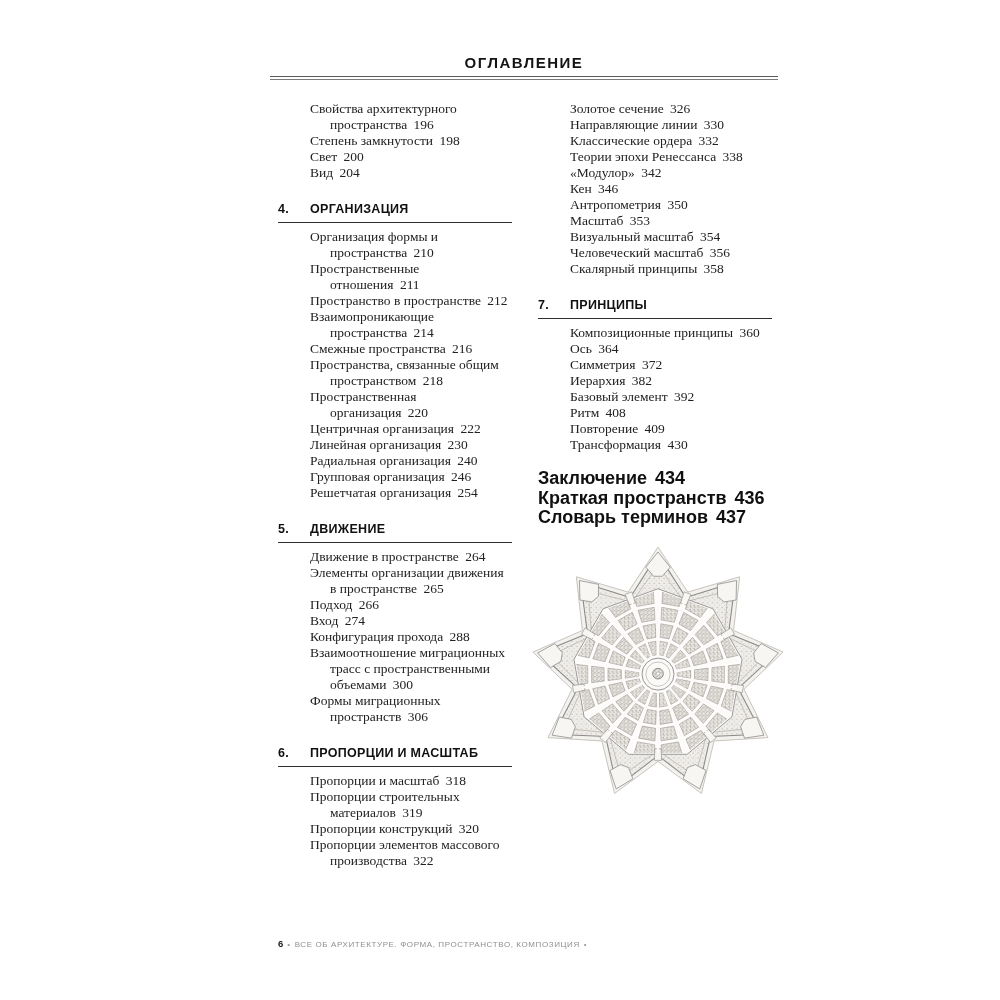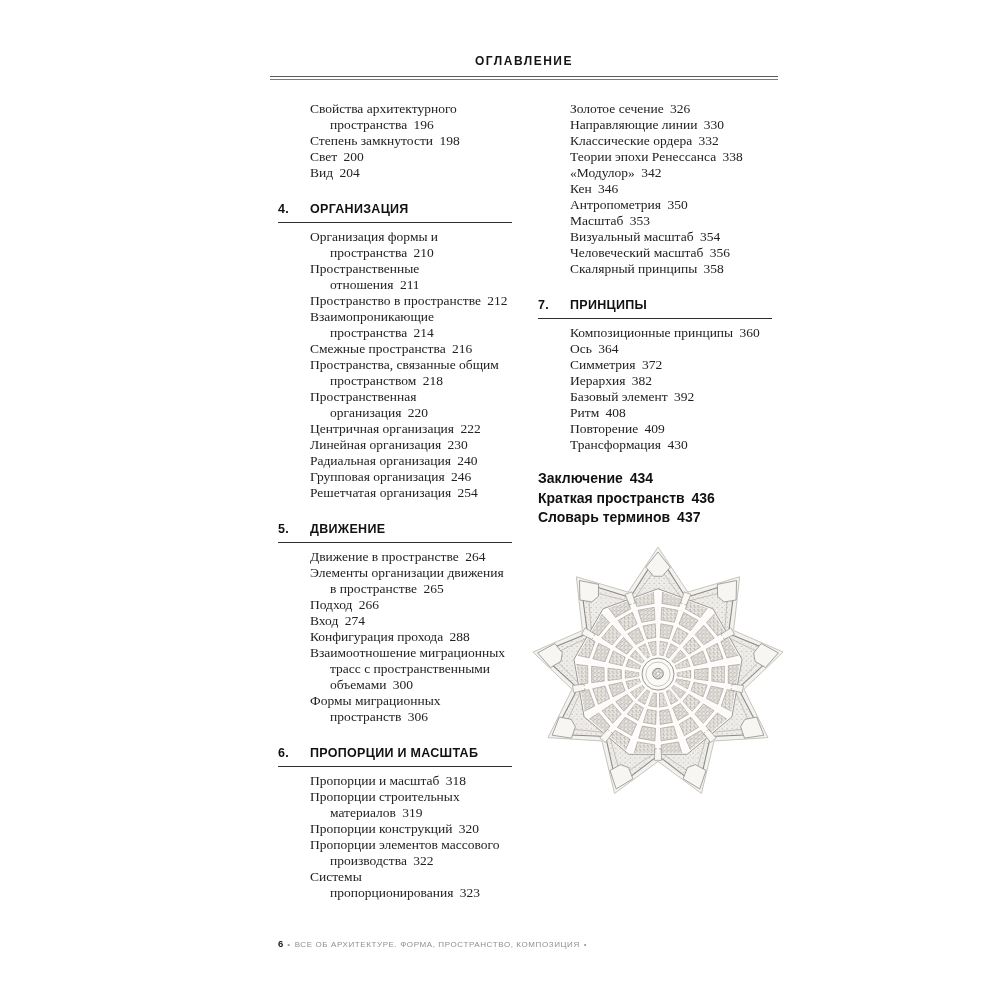--- a/index.html
+++ b/index.html
@@ -1,35 +1,35 @@
 <!DOCTYPE html>
 <html><head>
 <meta charset="utf-8">
 <style>
   html,body{margin:0;padding:0;background:#ffffff;}
   .page{position:relative;width:1000px;height:1000px;background:#ffffff;overflow:hidden;
         font-family:"Liberation Serif", serif;color:#1d1d1d;}
   .header-title{position:absolute;top:54px;left:270px;width:508px;text-align:center;
-        font-family:"Liberation Sans", sans-serif;font-weight:bold;font-size:12px;
+        font-family:"Liberation Sans", sans-serif;font-weight:bold;font-size:15px;
         letter-spacing:1.5px;color:#141414;}
   .header-rule{position:absolute;top:76px;left:270px;width:508px;height:2px;
         border-top:1.3px solid #5a5a5a;border-bottom:1px solid #7a7a7a;}
   .col{position:absolute;top:101px;font-size:13.5px;line-height:16px;color:#222;}
   .col-left{left:278px;width:234px;}
   .col-right{left:538px;width:234px;}
   .sec{display:flex;align-items:baseline;margin-top:20px;margin-bottom:6px;
         font-family:"Liberation Sans", sans-serif;font-weight:bold;font-size:12.5px;
         color:#111;border-bottom:1.4px solid #2e2e2e;padding-bottom:5px;letter-spacing:0.3px;}
   .sec .num{width:32px;flex:0 0 32px;}
   .entry{padding-left:52px;text-indent:-20px;margin:0;}
   .entry .pg{padding-left:3px;}
   .group{margin:0 0 0 0;}
   .boldgroup{margin-top:16px;}
   .boldgroup .entry{padding-left:0;text-indent:0;line-height:19.5px;
-        font-family:"Liberation Sans", sans-serif;font-weight:bold;font-size:14px;color:#101010;}
+        font-family:"Liberation Sans", sans-serif;font-weight:bold;font-size:18px;color:#101010;}
   .illustration{position:absolute;left:530px;top:546px;width:256px;height:264px;}
   .footer{position:absolute;left:278px;top:925px;font-family:"Liberation Sans", sans-serif;
         font-size:8px;letter-spacing:0.6px;color:#8f8f8f;white-space:nowrap;margin-top:13px;}
   .footer .fpn{color:#1a1a1a;font-weight:bold;font-size:9.5px;letter-spacing:0;}
   .footer .fsep{margin:0 4px;color:#9a9a9a;}
 </style>
 </head>
 <body>
 
 <div class="page">
@@ -77,21 +77,20 @@
       </div>
       <div class="sec">
         <span class="num">6.</span>
         <span>ПРОПОРЦИИ И МАСШТАБ</span>
       </div>
       <div class="group">
         <div class="entry"><span>Пропорции и масштаб</span><span class="pg">&nbsp;318</span></div>
         <div class="entry"><span>Пропорции строительных материалов</span><span class="pg">&nbsp;319</span></div>
         <div class="entry"><span>Пропорции конструкций</span><span class="pg">&nbsp;320</span></div>
         <div class="entry"><span>Пропорции элементов массового производства</span><span class="pg">&nbsp;322</span></div>
-        <div class="entry"><span>Системы пропорционирования</span><span class="pg">&nbsp;323</span></div>
       </div>
     </div>
   <div class="col col-right" id="right-col">
       <div class="group">
         <div class="entry"><span>Золотое сечение</span><span class="pg">&nbsp;326</span></div>
         <div class="entry"><span>Направляющие линии</span><span class="pg">&nbsp;330</span></div>
         <div class="entry"><span>Классические ордера</span><span class="pg">&nbsp;332</span></div>
         <div class="entry"><span>Теории эпохи Ренессанса</span><span class="pg">&nbsp;338</span></div>
         <div class="entry"><span>«Модулор»</span><span class="pg">&nbsp;342</span></div>
         <div class="entry"><span>Кен</span><span class="pg">&nbsp;346</span></div>

